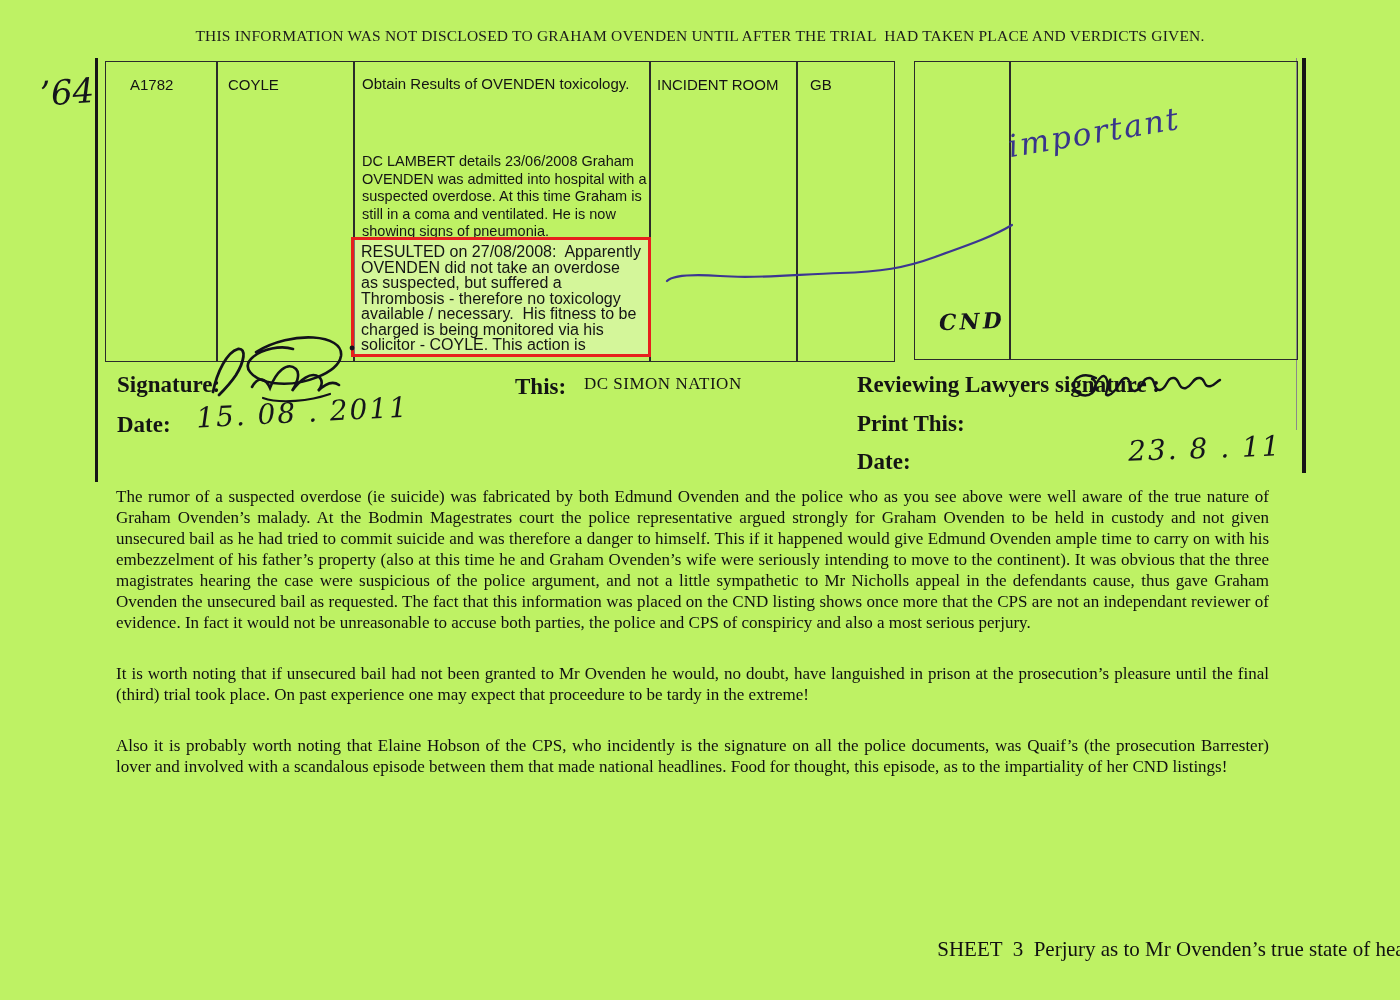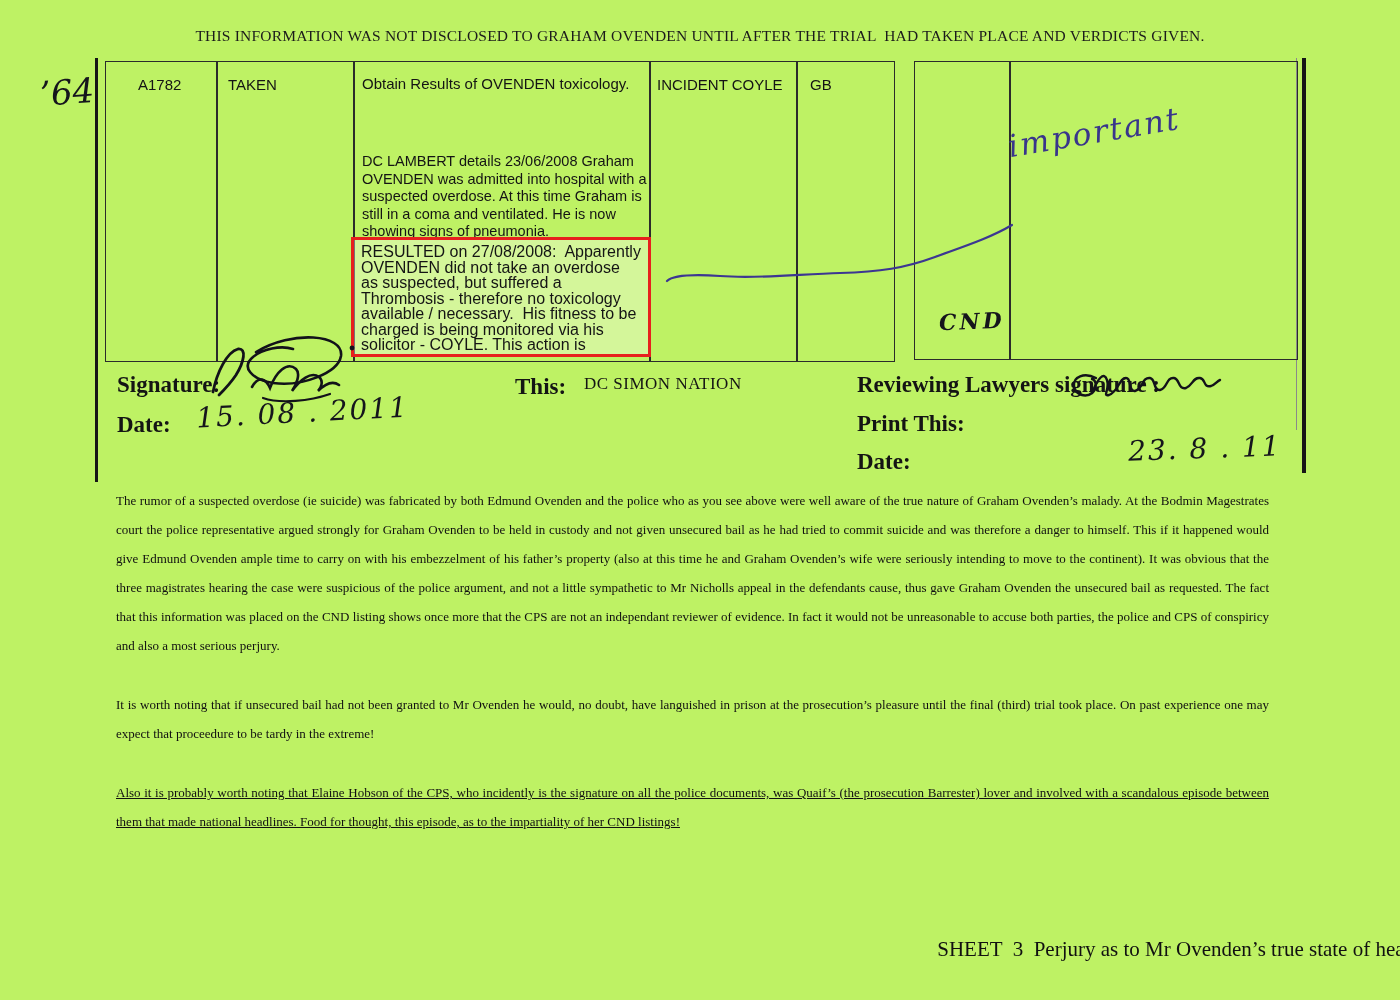--- a/index.html
+++ b/index.html
@@ -23,21 +23,21 @@
   .rule-left{left:95px;top:58px;width:3px;height:424px;background:#161616;}
   .rule-right{left:1302px;top:58px;width:3.5px;height:415px;background:#161616;}
   .rule-right-thin{left:1296px;top:58px;width:1px;height:372px;background:#8a8a8a;}
   
   .tbl{
     left:105px;top:61px;width:788px;height:299px;
     border:1.6px solid #2b2b2b;background:transparent;
     font-family:"Liberation Sans", sans-serif;font-size:15px;color:#141414;
   }
   .col-div{position:absolute;top:0;bottom:0;width:1.6px;background:#2b2b2b;}
-  .cell-ref{position:absolute;left:32px;top:14px;}
+  .cell-ref{position:absolute;left:24px;top:14px;}
   .cell-type{position:absolute;left:122px;top:14px;}
   .cell-title{position:absolute;left:256px;top:13px;width:282px;line-height:18px;}
   .cell-details{position:absolute;left:256px;top:67px;width:286px;font-size:14.5px;line-height:17.5px;margin-top:24px;}
   .result-box{
     position:absolute;left:245px;top:175px;width:280px;height:106px;
     border:3px solid #e7201d;padding:4px 7px;overflow:hidden;
     font-size:16px;line-height:15.5px;white-space:pre-wrap;background:rgba(255,255,255,.35);
   }
   .cell-room{position:absolute;left:551px;top:14px;}
   .cell-initials{position:absolute;left:704px;top:14px;}
@@ -56,24 +56,24 @@
     position:absolute;left:24px;top:246px;font-size:22px;font-weight:bold;
     letter-spacing:3px;transform:rotate(-2deg);
   }
   
   .lbl{font-weight:bold;font-size:23px;color:#141414;}
   .val{font-size:17px;letter-spacing:.5px;color:#141414;}
   .hand-date{font-size:28px;letter-spacing:2px;}
   
   .body-text{
     left:116px;top:486px;width:1153px;text-align:justify;
-    font-size:13px;line-height:29px;color:#101010;
+    font-size:17px;line-height:21px;color:#101010;
   }
   .body-text p{margin:0 0 30px 0;}
-  .body-text p:last-child{margin-bottom:16px;text-decoration:underline;}
+  .body-text p:last-child{margin-bottom:16px;}
   
   .doc-footer{
     top:937px;left:0;width:100%;text-align:right;font-size:21px;
     white-space:pre;color:#111;margin-left:32px;
   }
   svg.overlay{position:absolute;left:0;top:0;pointer-events:none;}
 </style>
 </head>
 <body>
 
@@ -87,25 +87,25 @@
   <div class="abs rule-right-thin"></div>
   <div class="abs rule-right"></div>
 
   <div class="abs tbl">
     <div class="col-div" style="left:110px"></div>
     <div class="col-div" style="left:247px"></div>
     <div class="col-div" style="left:543px"></div>
     <div class="col-div" style="left:690px"></div>
 
     <div class="cell-ref">A1782</div>
-    <div class="cell-type">TAKEN</div>
+    <div class="cell-type">COYLE</div>
     <div class="cell-title">Obtain Results of OVENDEN toxicology.</div>
     <div class="cell-details">DC LAMBERT details 23/06/2008 Graham OVENDEN was admitted into hospital with a suspected overdose. At this time Graham is still in a coma and ventilated. He is now showing signs of pneumonia.</div>
     <div class="result-box">RESULTED on 27/08/2008:  Apparently OVENDEN did not take an overdose as suspected, but suffered a Thrombosis - therefore no toxicology available / necessary.  His fitness to be charged is being monitored via his solicitor - COYLE. This action is complete.</div>
-    <div class="cell-room">INCIDENT COYLE</div>
+    <div class="cell-room">INCIDENT ROOM</div>
     <div class="cell-initials">GB</div>
   </div>
 
   <div class="abs rbox">
     <div class="rbox-div"></div>
     <div class="note-important hand" style="color:#39358b">important</div>
     <div class="note-cnd hand">CND</div>
   </div>
 
   <div class="abs lbl" style="left:117px;top:372px">Signature:</div>

